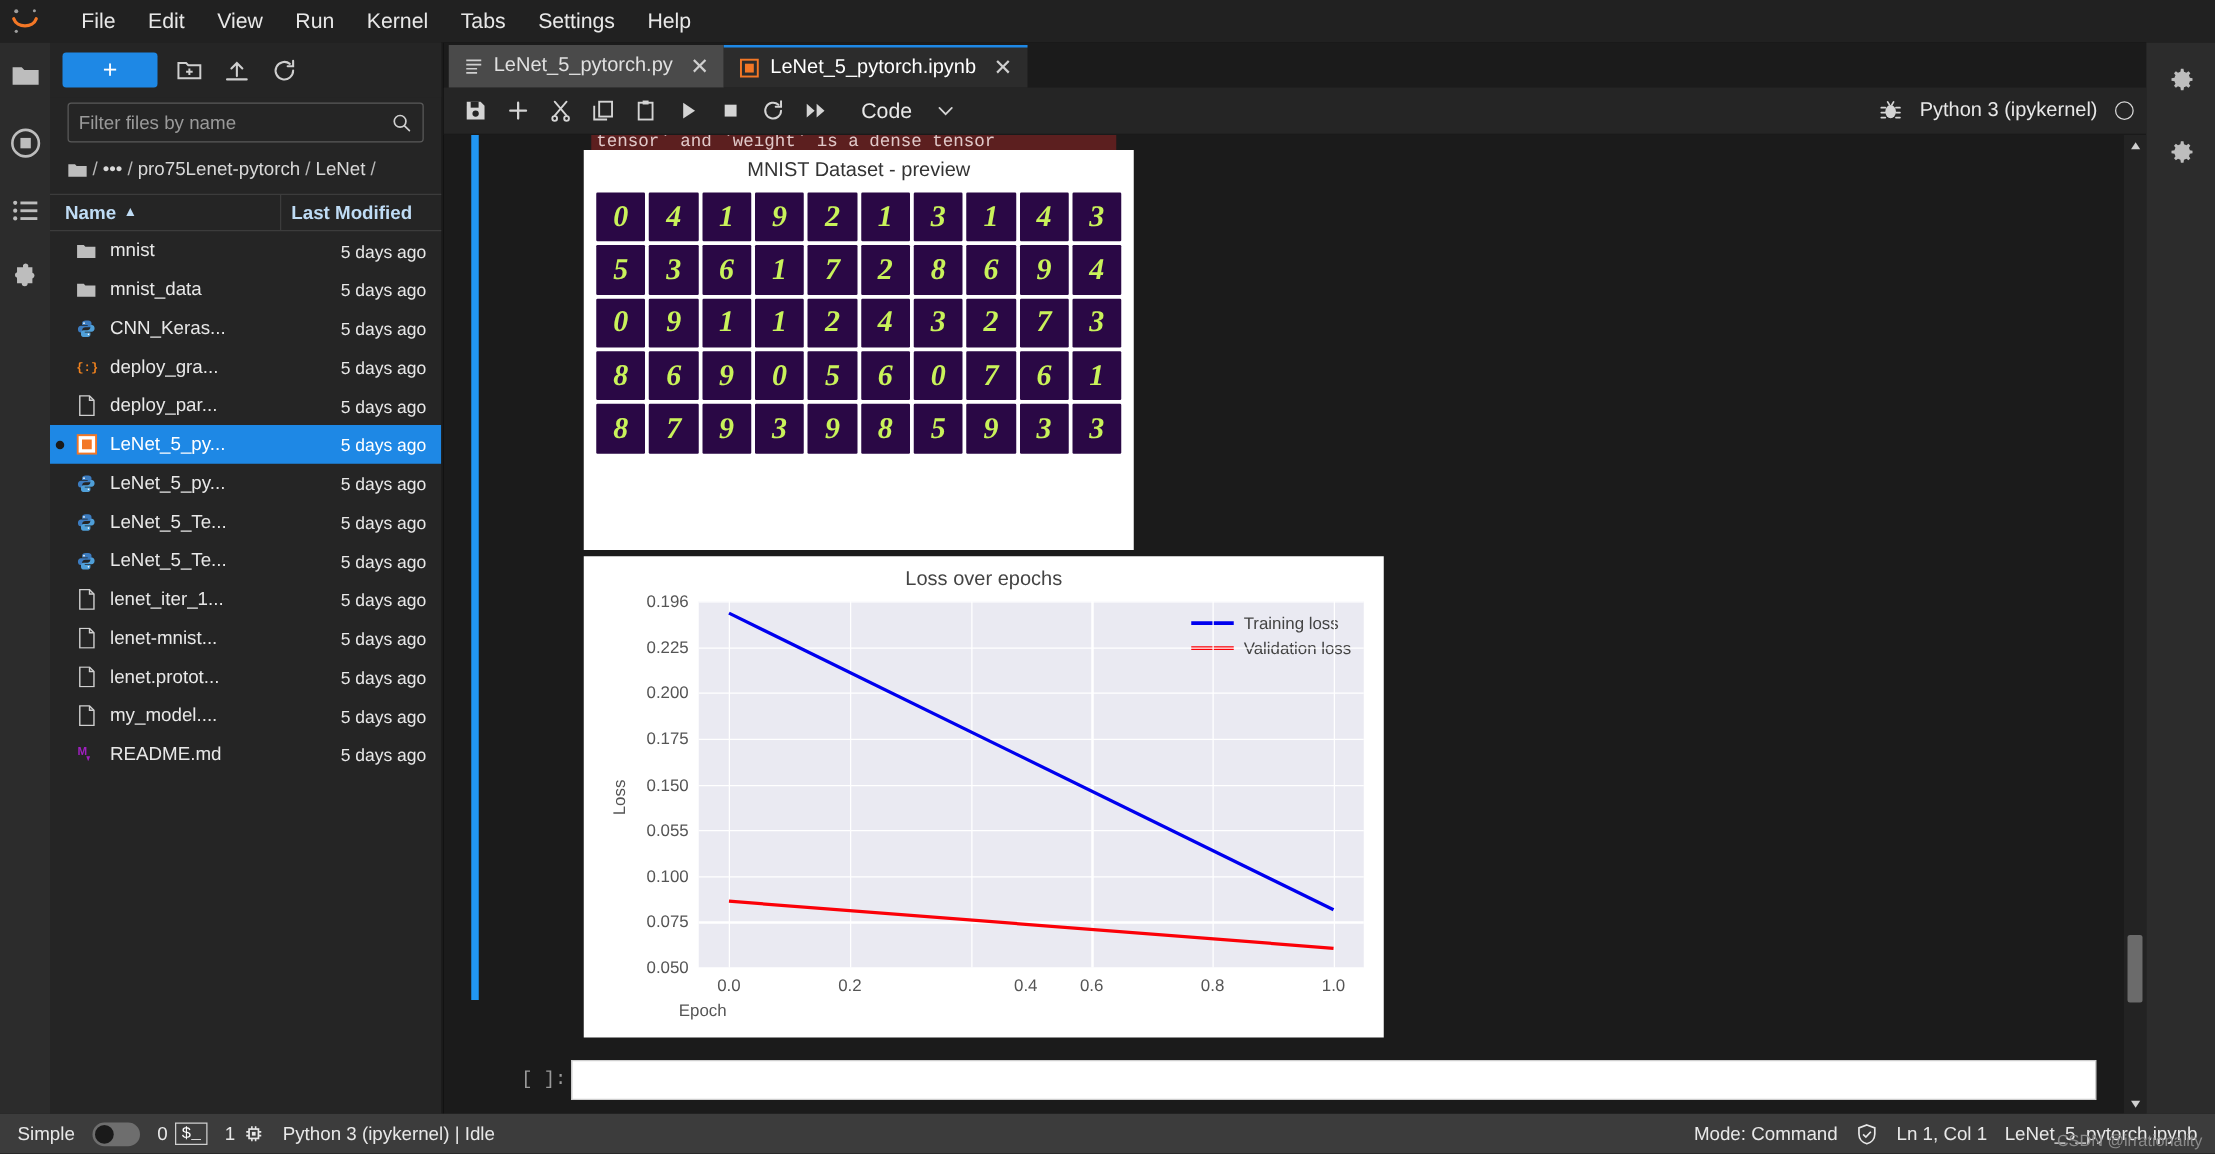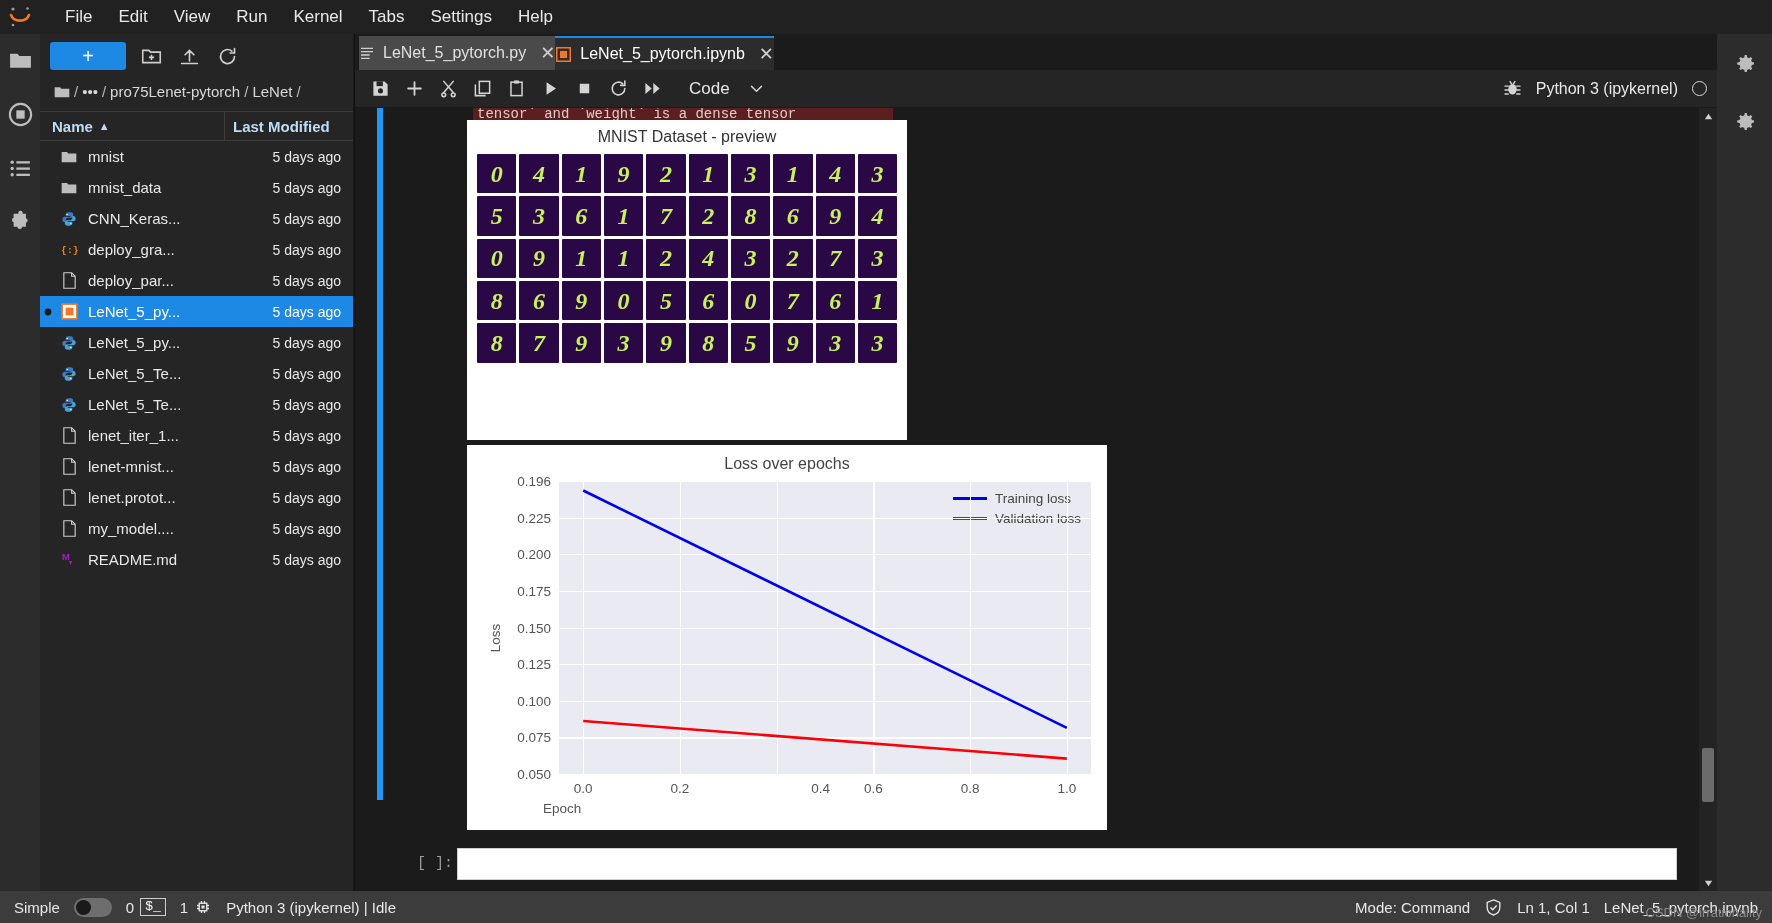--- a/index.html
+++ b/index.html
@@ -85,21 +85,21 @@
   .fr-name { flex: 1; padding-left: 6px; white-space: nowrap; overflow: hidden; }
   .fr-mod { width: 120px; text-align: right; padding-right: 12px; font-size: 14px; }
 
   
   .maindock {
     position: absolute; left: 355px; top: 34px; width: 1362px; height: 857px;
     background: #1b1b1b;
   }
   .tabbar { display: flex; height: 36px; background: #1b1b1b; align-items: flex-end; padding-left: 4px; }
   .tab {
-    display: flex; align-items: center; gap: 8px; height: 34px; padding: 0 0;
+    display: flex; align-items: center; gap: 8px; height: 34px; padding: 0 12px;
     background: #4a4a4a; color: #e0e0e0; font-size: 16px; cursor: pointer;
     max-width: 300px; position: relative;
   }
   .tab.active { background: #2c2c2c; color: #fff; border-top: 2px solid #1e88e5; }
   .tab-close { color: #cfcfcf; font-size: 18px; margin-left: 6px; cursor: pointer; }
 
   .nbtoolbar {
     height: 38px; background: #252525; display: flex; align-items: center;
     padding: 0 10px; gap: 4px; border-bottom: 1px solid #1a1a1a;
   }
@@ -301,20 +301,29 @@
         </svg>
       </div>
       <div class="fp-tool">
         <svg width="21" height="21" viewBox="0 0 24 24">
           <path d="M20 12a8 8 0 11-3-6.2" stroke="#cfcfcf" stroke-width="1.9" fill="none" stroke-linecap="round"></path>
           <path d="M20 3v5h-5" stroke="#cfcfcf" stroke-width="1.9" fill="none" stroke-linecap="round"></path>
         </svg>
       </div>
     </div>
 
+    <div class="filterbox">
+      <input type="text" placeholder="Filter files by name" style="">
+      <span>
+        <svg width="17" height="17" viewBox="0 0 24 24">
+          <circle cx="10" cy="10" r="6.6" fill="none" stroke="#d0d0d0" stroke-width="1.9"></circle>
+          <path d="M15 15l5.5 5.5" stroke="#d0d0d0" stroke-width="1.9" stroke-linecap="round"></path>
+        </svg>
+      </span>
+    </div>
 
     <div class="breadcrumb">
       <span>
         <svg width="16" height="14" viewBox="0 0 24 20">
             <path d="M1 3h8l2 2.2h12V18H1z" fill="#bdbdbd"></path>
           </svg>
       </span>
       <span class="bc-sep">/</span>
       <span class="bc-part">•••</span>
       <span class="bc-sep">/</span>
@@ -679,21 +688,21 @@
                 <span class="legtext">Validation loss</span>
               </div>
             </div>
           <div class="gridline-h" style="top: 293px;"></div>
               <div class="ytick" style="top: 293px;">0.050</div>
               <div class="gridline-h" style="top: 256.375px;"></div>
               <div class="ytick" style="top: 256.375px; margin-left: 19px;">0.075</div>
               <div class="gridline-h" style="top: 219.75px;"></div>
               <div class="ytick" style="top: 219.75px;">0.100</div>
               <div class="gridline-h" style="top: 183.125px;"></div>
-              <div class="ytick" style="top: 183.125px;">0.125</div>
+              <div class="ytick" style="top: 183.125px;">0.055</div>
               <div class="gridline-h" style="top: 146.5px;"></div>
               <div class="ytick" style="top: 146.5px; margin-left: 17px;">0.150</div>
               <div class="gridline-h" style="top: 109.875px;"></div>
               <div class="ytick" style="top: 109.875px;">0.175</div>
               <div class="gridline-h" style="top: 73.25px;"></div>
               <div class="ytick" style="top: 73.25px;">0.200</div>
               <div class="gridline-h" style="top: 36.625px;"></div>
               <div class="ytick" style="top: 36.625px;">0.225</div>
               <div class="gridline-h" style="top: 0px;"></div>
               <div class="ytick" style="top: 0px;">0.196</div>

